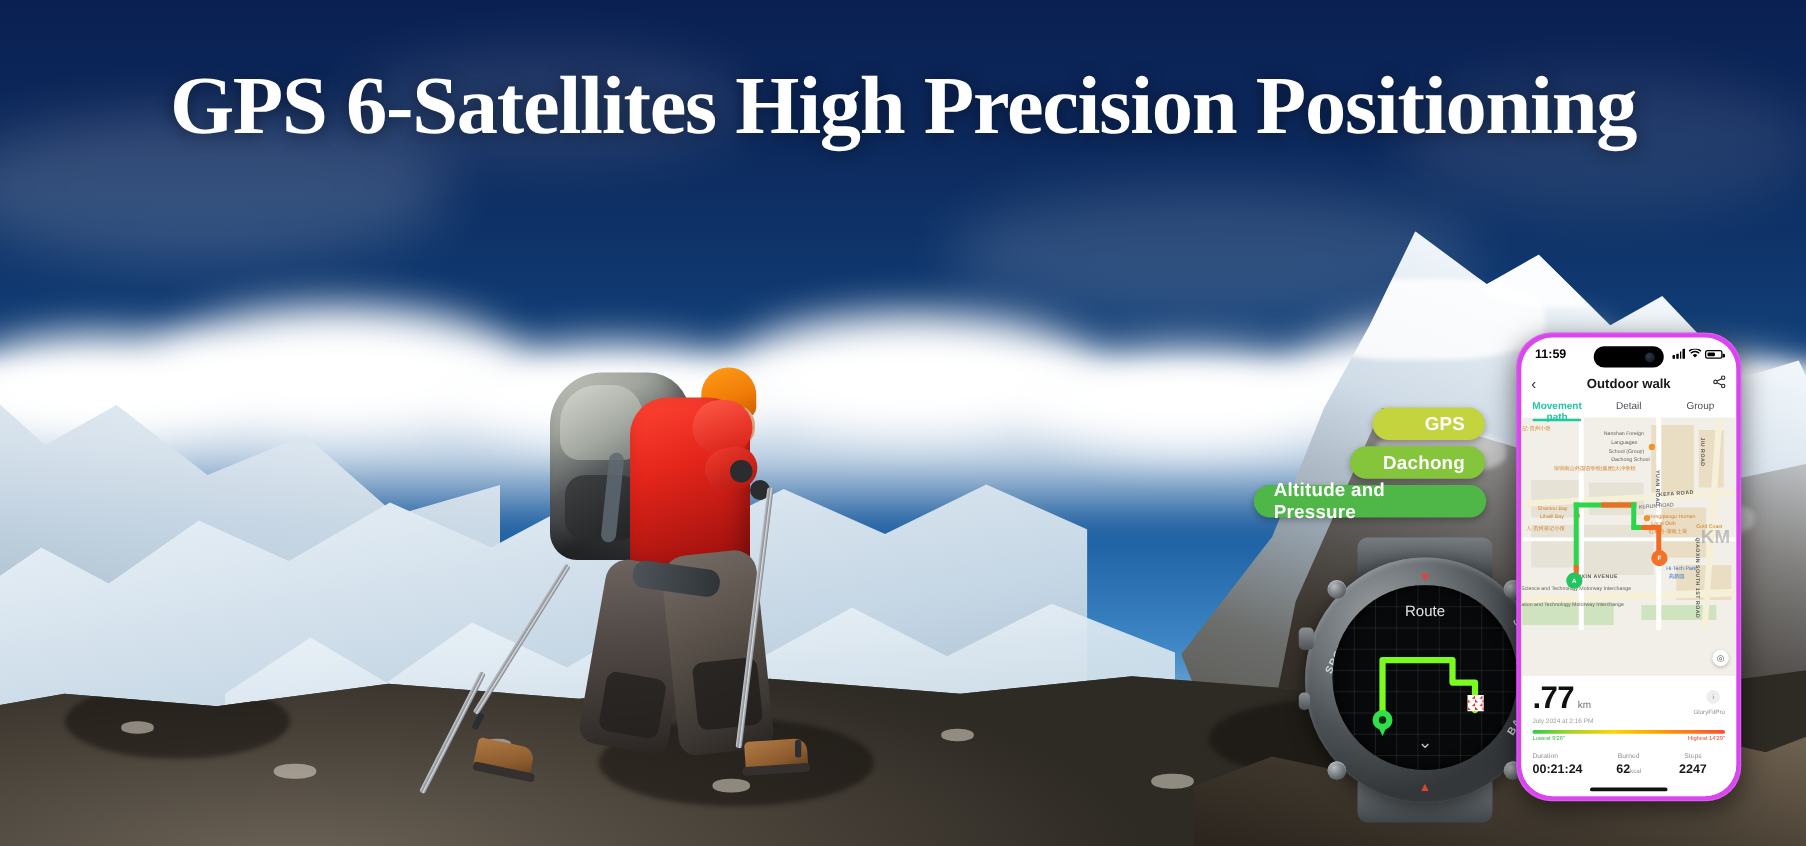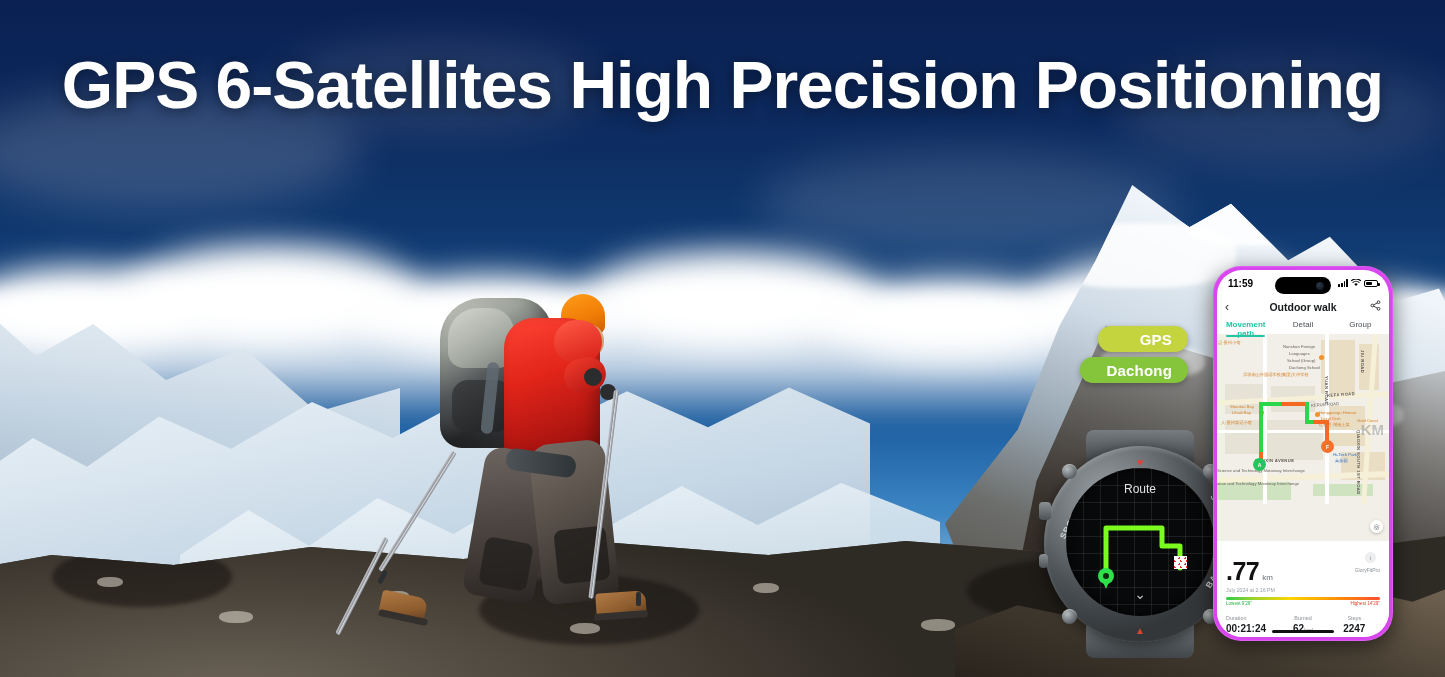--- a/index.html
+++ b/index.html
@@ -79,21 +79,21 @@
     clip-path:polygon(0% 60%,12% 46%,26% 55%,40% 38%,56% 48%,72% 33%,88% 44%,100% 30%,100% 100%,0% 100%);
     opacity:.95;
   }
 
   
   .headline{
     position:absolute;left:0;right:0;top:52px;text-align:center;
     color:#fff;font-size:66px;line-height:1.0;font-weight:700;
     letter-spacing:-1px;
     text-shadow:0 2px 14px rgba(0,0,0,.45);
-    font-family:Liberation Sans, sans-serif;
+    font-family:Liberation Serif, serif;
   }
   .subline{
     position:absolute;left:0;right:0;top:122px;text-align:center;
     color:#eef3f9;font-size:25px;line-height:1.28;font-weight:400;
     text-shadow:0 1px 7px rgba(0,0,0,.45);
   }
   .subline div{white-space:nowrap;}
 
   
   .hiker{position:absolute;left:378px;top:292px;width:300px;height:352px;}
@@ -201,21 +201,21 @@
   .mk.start{background:#22c55e;}
   .mk.finish{background:#f4712c;}
   .poi{position:absolute;width:5px;height:5px;border-radius:50%;background:#f0932b;}
   .locate{position:absolute;right:6px;bottom:8px;width:13px;height:13px;border-radius:50%;
     background:rgba(255,255,255,.9);box-shadow:0 1px 3px rgba(0,0,0,.25);
     display:flex;align-items:center;justify-content:center;font-size:7px;color:#555;}
   .km-wm{position:absolute;right:5px;top:42%;font-size:15px;font-weight:800;color:rgba(150,150,150,.55);}
 
   
   .summary{position:absolute;left:0;right:0;bottom:0;height:96px;background:#fff;
-    border-radius:0 0 25px 25px;padding:16px 9px 0;}
+    border-radius:0 0 25px 25px;padding:3px 9px 0;}
   .dist-row{display:flex;align-items:baseline;gap:3px;}
   .dist{font-size:25px;font-weight:700;color:#111;letter-spacing:-.5px;}
   .dist-u{font-size:8px;color:#6b7076;}
   .brand{position:absolute;right:9px;top:26px;font-size:5px;color:#8b9096;}
   .brandicon{position:absolute;right:13px;top:11px;width:11px;height:11px;border-radius:50%;
     background:#eceef0;display:flex;align-items:center;justify-content:center;font-size:5px;color:#7a8086;}
   .dt{font-size:5.2px;color:#9aa0a6;margin-top:1px;}
   .elevbar{margin-top:4px;height:2.5px;border-radius:2px;
     background:linear-gradient(90deg,#2ecc4a 0%,#9ad32b 18%,#ffd400 42%,#ff9e00 66%,#ff4d2e 100%);}
   .elev-row{display:flex;justify-content:space-between;margin-top:1.5px;}
@@ -337,20 +337,23 @@
 
     <div class="pole" style="left:236px;top:98px;width:5px;height:210px;transform:rotate(7deg);transform-origin:top center;"></div>
     <div class="pole-tip" style="left:258px;top:300px;"></div>
   </div>
 
   <div class="pill pill-gps">
     <span>GPS</span>
   </div>
   <div class="pill pill-compass">
     <span>Dachong</span>
+  </div>
+  <div class="pill pill-alt">
+    <span>Altitude and Pressure</span>
   </div>
 
   <div class="watch">
     <div class="lug lug-top"></div>
     <div class="lug lug-bot"></div>
     <div class="watch-body"></div>
 
     <div class="screw" style="left:18px;top:18px;"></div>
     <div class="screw" style="right:18px;top:18px;"></div>
     <div class="screw" style="left:18px;bottom:18px;"></div>

